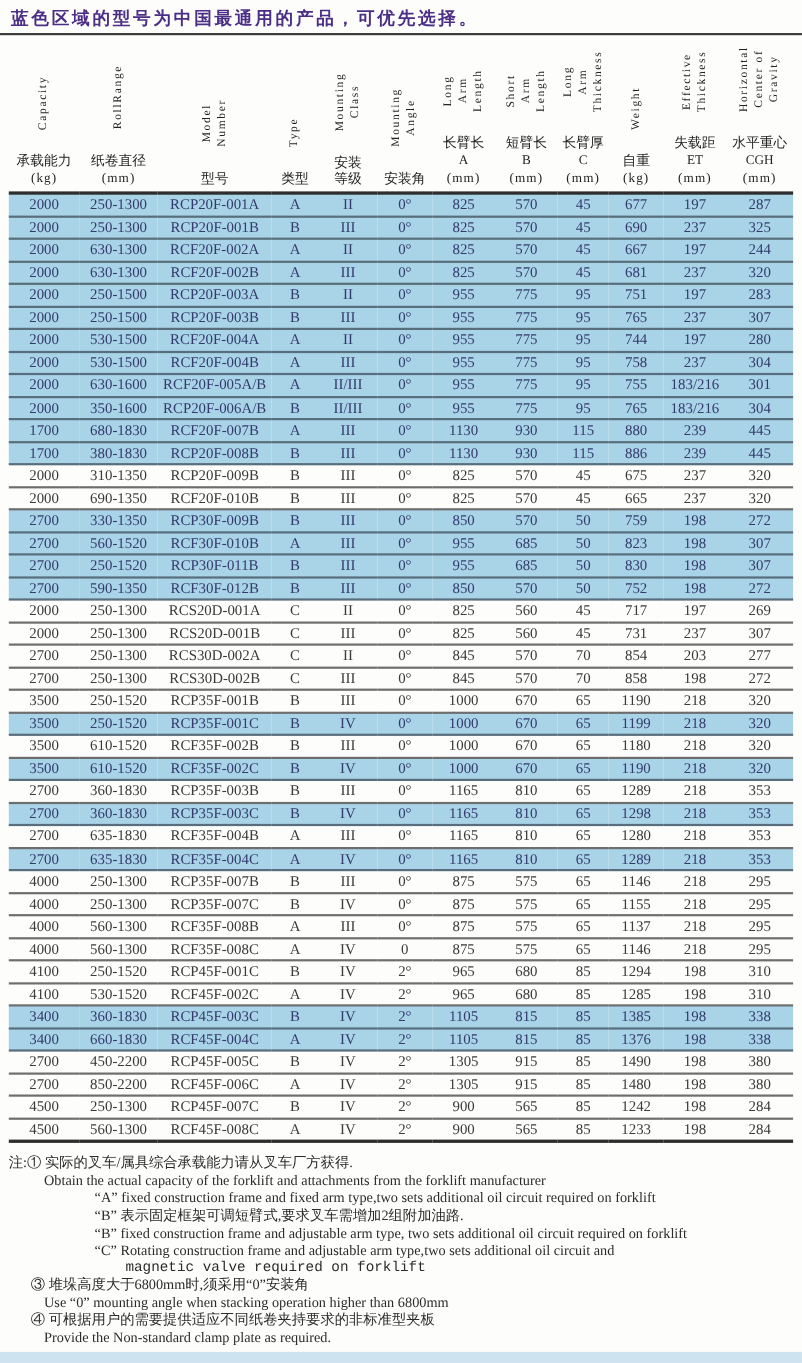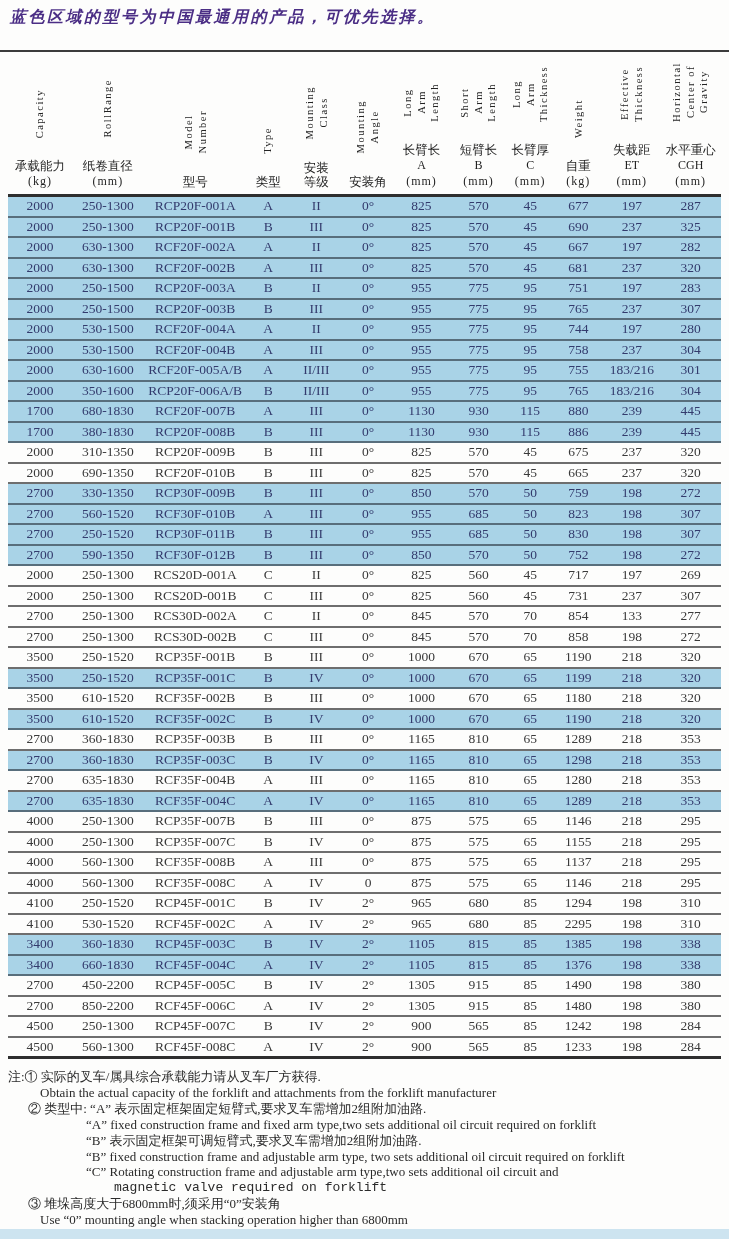--- a/index.html
+++ b/index.html
@@ -12,21 +12,21 @@
   *{box-sizing:border-box;}
   html,body{margin:0;padding:0;}
   body{
     width:729px;height:1239px;position:relative;overflow:hidden;
     background:#fdfdfc;
     font-family:"Liberation Serif","DejaVu Serif",serif;
     color:#333;
   }
   .page-title{
     color:var(--title-color);font-weight:bold;font-size:16px;
-    letter-spacing:2.5px;padding:7px 0 21px 10px;font-style:italic;
+    letter-spacing:2.5px;padding:7px 0 1px 10px;
   }
   .title-rule{height:2px;background:#3c3c3c;margin:1px 0 0 0;}
   table{
     width:713px;margin:2px 8px 0 8px;border-collapse:collapse;table-layout:fixed;
   }
   thead th{vertical-align:bottom;padding:8px 0 5px;font-weight:normal;border-bottom:3px solid #2e2e2e;}
   .hcell{display:flex;flex-direction:column;align-items:center;justify-content:flex-end;gap:1px;min-height:112px;}
   .rot{
     writing-mode:vertical-rl;transform:rotate(180deg);
     white-space:pre-line;font-size:10.5px;letter-spacing:1.5px;line-height:1.3;color:#232323;
@@ -206,21 +206,21 @@
         <td>630-1300</td>
         <td>RCF20F-002A</td>
         <td>A</td>
         <td>II</td>
         <td>0°</td>
         <td>825</td>
         <td>570</td>
         <td>45</td>
         <td>667</td>
         <td>197</td>
-        <td>282</td>
+        <td>244</td>
       </tr>
       <tr class="hl">
         <td>2000</td>
         <td>630-1300</td>
         <td>RCF20F-002B</td>
         <td>A</td>
         <td>III</td>
         <td>0°</td>
         <td>825</td>
         <td>570</td>
@@ -457,21 +457,21 @@
         <td>2700</td>
         <td>250-1300</td>
         <td>RCS30D-002A</td>
         <td>C</td>
         <td>II</td>
         <td>0°</td>
         <td>845</td>
         <td>570</td>
         <td>70</td>
         <td>854</td>
-        <td>133</td>
+        <td>203</td>
         <td>277</td>
       </tr>
       <tr>
         <td>2700</td>
         <td>250-1300</td>
         <td>RCS30D-002B</td>
         <td>C</td>
         <td>III</td>
         <td>0°</td>
         <td>845</td>
@@ -666,21 +666,21 @@
       <tr>
         <td>4100</td>
         <td>530-1520</td>
         <td>RCF45F-002C</td>
         <td>A</td>
         <td>IV</td>
         <td>2°</td>
         <td>965</td>
         <td>680</td>
         <td>85</td>
-        <td>2295</td>
+        <td>1285</td>
         <td>198</td>
         <td>310</td>
       </tr>
       <tr class="hl">
         <td>3400</td>
         <td>360-1830</td>
         <td>RCP45F-003C</td>
         <td>B</td>
         <td>IV</td>
         <td>2°</td>
@@ -760,21 +760,20 @@
         <td>1233</td>
         <td>198</td>
         <td>284</td>
       </tr>
     </tbody>
 </table>
 
 <div class="notes" id="notes">
     <div class="note-line indent-0">注:① 实际的叉车/属具综合承载能力请从叉车厂方获得.</div>
     <div class="note-line indent-2">Obtain the actual capacity of the forklift and attachments from the forklift manufacturer</div>
-    <div class="note-line indent-1">② 类型中: “A” 表示固定框架固定短臂式,要求叉车需增加2组附加油路.</div>
     <div class="note-line indent-3">“A” fixed construction frame and fixed arm type,two sets additional oil circuit required on forklift</div>
     <div class="note-line indent-3">“B” 表示固定框架可调短臂式,要求叉车需增加2组附加油路.</div>
     <div class="note-line indent-3">“B” fixed construction frame and adjustable arm type, two sets additional oil circuit required on forklift</div>
     <div class="note-line indent-3">“C” Rotating construction frame and adjustable arm type,two sets additional oil circuit and</div>
     <div class="note-line indent-4">magnetic valve required on forklift</div>
     <div class="note-line indent-1">③ 堆垛高度大于6800mm时,须采用“0”安装角</div>
     <div class="note-line indent-2">Use “0” mounting angle when stacking operation higher than 6800mm</div>
     <div class="note-line indent-1">④ 可根据用户的需要提供适应不同纸卷夹持要求的非标准型夹板</div>
     <div class="note-line indent-2">Provide the Non-standard clamp plate as required.</div>
   </div>

